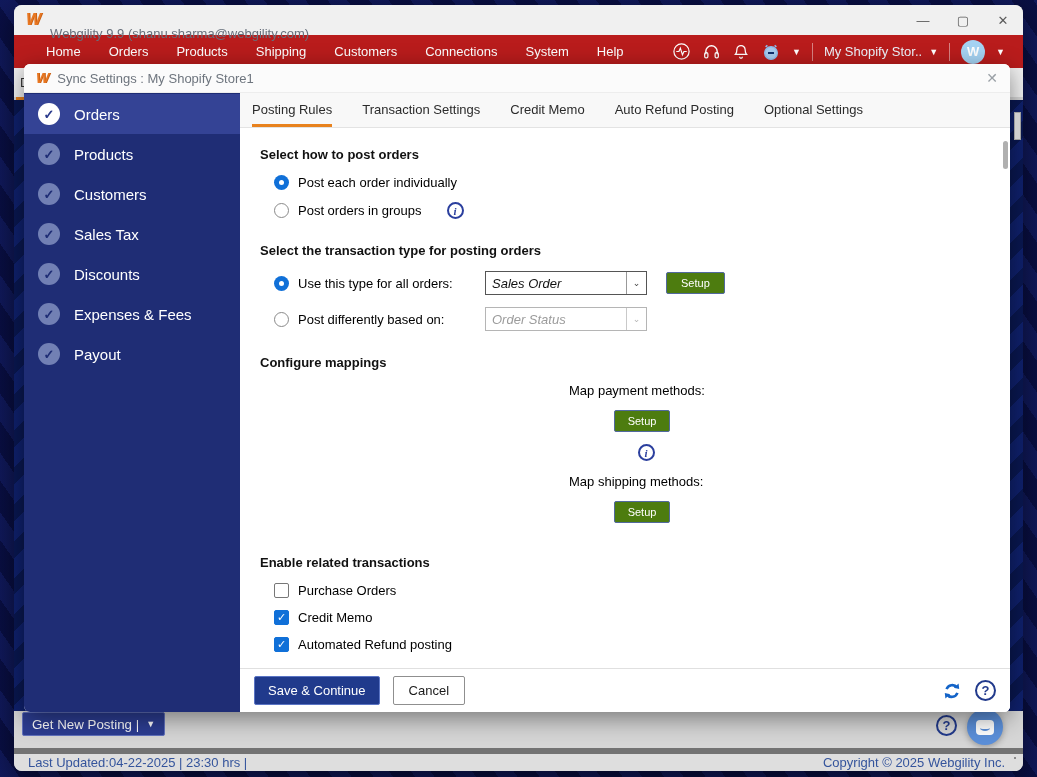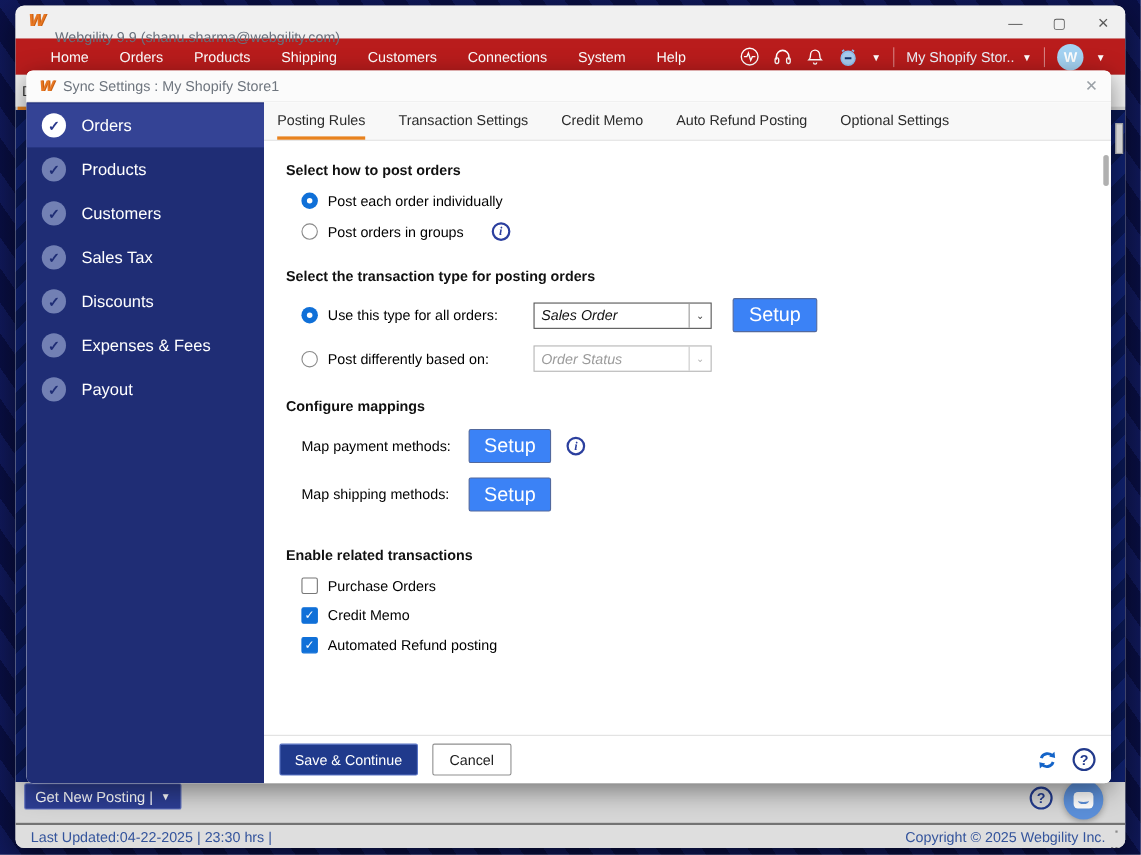--- a/index.html
+++ b/index.html
@@ -37,21 +37,21 @@
   .window-content { position:absolute; top:63px; bottom:0; left:0; right:0; }
   .bg-tabstrip { position:absolute; left:0; right:0; top:0; height:29px; background:#f1f1f1; }
   .bg-tab-letter { position:absolute; left:6px; top:7px; color:#333; }
   .bg-tab-underline { position:absolute; left:2px; top:29px; width:16px; height:3px; background:#e8821e; }
   .bg-navy { position:absolute; left:0; right:0; top:32px; height:611px;
     background:
       repeating-linear-gradient(135deg, rgba(0,0,0,.22) 0 12px, rgba(40,60,160,.10) 12px 26px),
       #0c1d66; }
   .gray-band { position:absolute; left:0; right:0; top:643px; height:37px; background:#d6d6d6; }
   .statusbar { position:absolute; left:0; right:0; bottom:0; height:23px; background:#dedede;
-    border-top:2px solid #737373; display:flex; align-items:center; color:#34549c; }
+    border-top:6px solid #737373; display:flex; align-items:center; color:#34549c; }
   .status-left { margin-left:14px; }
   .status-right { margin-left:auto; margin-right:6px; display:flex; align-items:center; gap:4px; color:#6d6d6d; }
 
   .get-orders-btn { position:absolute; left:8px; top:644px; height:24px; padding:0 9px;
     background:#2c3d92; border:1px solid #6272bd; border-radius:2px; color:#fff;
     display:flex; align-items:center; gap:7px; cursor:pointer; }
 
   .help-circle { width:21px; height:21px; border-radius:50%; border:2px solid #223a8c;
     color:#223a8c; font-weight:bold; font-size:13px; display:flex; align-items:center;
     justify-content:center; cursor:pointer; }
@@ -88,21 +88,21 @@
     border-bottom:3px solid transparent; padding-top:2px; }
   .tab.active { border-bottom-color:#e8821e; }
 
   .form-area { padding:4px 0 0 20px; }
   .section { margin-top:24px; }
   .section:first-child { margin-top:15px; }
   .section h3 { font-size:13px; color:#111; margin-bottom:13px; font-weight:bold; }
 
   .opt-row, .map-row, .cb-row { display:flex; align-items:center; margin:0 0 12px 14px; gap:9px; }
   .opt-label-w { width:178px; }
-  .map-row { gap:6px; margin-bottom:13px; }
+  .map-row { gap:12px; margin-bottom:13px;flex-direction:column; }
   .map-label { width:146px; }
 
   .radio { width:15px; height:15px; border-radius:50%; border:1px solid #8a8a8a;
     background:#fff; flex-shrink:0; cursor:pointer; position:relative; }
   .radio.on { border:none; background:#1070d8; }
   .radio.on::after { content:""; position:absolute; left:5px; top:5px; width:5px; height:5px;
     border-radius:50%; background:#fff; }
 
   .checkbox { width:15px; height:15px; border:1px solid #777; border-radius:2px;
     background:#fff; flex-shrink:0; cursor:pointer; display:flex; align-items:center;
@@ -111,22 +111,22 @@
 
   .select-box { width:162px; height:24px; border:1px solid #555; background:#fff;
     display:flex; align-items:center; cursor:pointer; }
   .select-value { flex:1; padding-left:6px; color:#111; white-space:nowrap; overflow:hidden;font-style:italic; }
   .select-arrow { width:20px; height:100%; border-left:1px solid #999; display:flex;
     align-items:center; justify-content:center; color:#444; font-size:9px; }
   .select-box.disabled { border-color:#b5b5b5; cursor:default; }
   .select-box.disabled .select-value { color:#9b9b9b; }
   .select-box.disabled .select-arrow { border-left-color:#c9c9c9; color:#b5b5b5; }
 
-  .setup-btn { background:#3b82f6; border:1px solid #52699e; border-radius:2px;
-    color:#fff; font-size:18px; padding:4px 13px; cursor:pointer;
+  .setup-btn { background:#4d7c0f; border:1px solid #52699e; border-radius:2px;
+    color:#fff; font-size:11px; padding:4px 13px; cursor:pointer;
     font-family:"Liberation Sans", sans-serif; }
   .setup-btn.lg { margin-left:10px; padding:4px 14px; }
 
   .info-icon { width:17px; height:17px; border-radius:50%; border:2px solid #2b3f9e;
     color:#2b3f9e; font-size:11px; font-weight:bold; display:flex; align-items:center;
     justify-content:center; margin-left:8px; flex-shrink:0;
     font-family:"Liberation Serif", serif; font-style:italic; }
 
   .dialog-footer { position:absolute; left:0; right:0; bottom:0; height:44px; background:#fff;
     border-top:1px solid #e0e0e0; display:flex; align-items:center; padding:8px 14px; gap:13px; }

